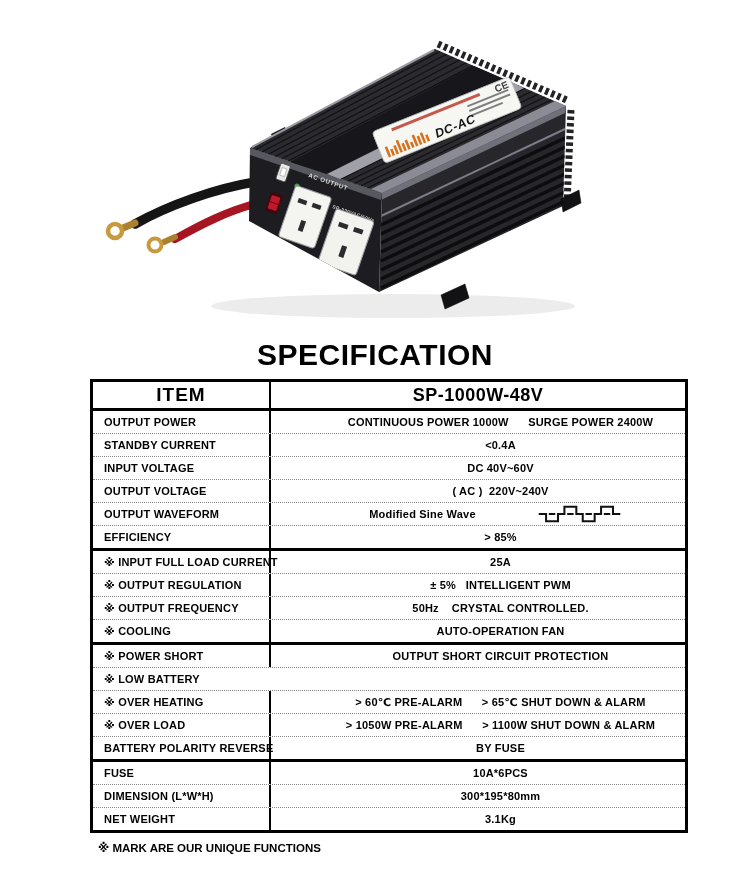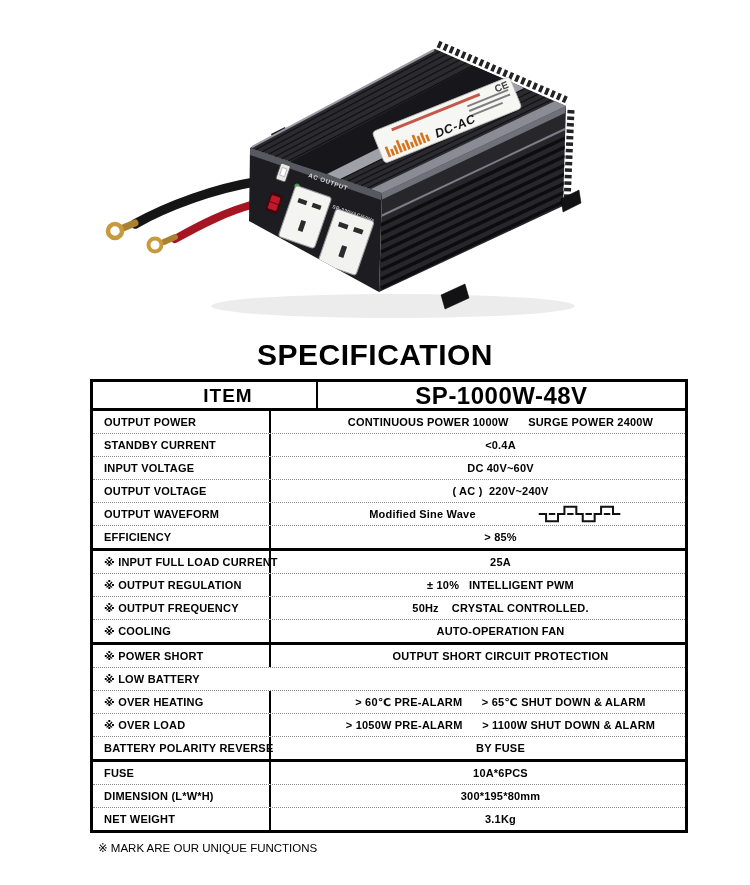--- a/index.html
+++ b/index.html
@@ -2,34 +2,34 @@
 <html style="--label_orange: #d4731e; --cable_red: #a61622; --terminal_gold: #c79a3e; --switch_red: #c2182b; --led_green: #43a047; --led_yellow: #d9c02f;"><head>
 <meta charset="utf-8">
 <style>
   html,body{margin:0;padding:0;background:#fff;}
   body{width:750px;height:885px;overflow:hidden;
        font-family:"Liberation Sans","DejaVu Sans",sans-serif;color:#000;}
   .photo-wrap{width:560px;height:330px;margin:6px auto 0;}
   svg text{font-family:"Liberation Sans","DejaVu Sans",sans-serif;}
   h1.title{text-align:center;font-size:30px;font-weight:bold;letter-spacing:.5px;margin:2px 0 7px;}
   .spec-table{width:592px;margin-left:90px;border:3px solid #000;}
-  .thead{display:grid;grid-template-columns:176px 1fr;height:26px;border-bottom:3px solid #000;padding-left:47px;}
+  .thead{display:grid;grid-template-columns:176px 1fr;height:26px;border-bottom:3px solid #000;}
   .th{display:flex;align-items:center;justify-content:center;font-weight:bold;}
   .th.item{font-size:19px;letter-spacing:1px;}
-  .th.value{font-size:24px;border-left:2px solid #000;letter-spacing:.5px;}
+  .th.value{font-size:18px;border-left:2px solid #000;letter-spacing:.5px;}
   .group{border-top:3px solid #000;}
   #groups .group:first-child{border-top:none;}
   .tr{display:grid;grid-template-columns:176px 1fr;height:22px;}
   .tr + .tr{border-top:1px dotted #888;}
   .td{display:flex;align-items:center;font-size:11px;font-weight:bold;letter-spacing:.2px;}
   .td.item{padding-left:11px;white-space:pre;}
   .td.value{justify-content:center;border-left:2px solid #000;padding-left:45px;}
   .val-text{white-space:pre;}
   .waveform{margin-left:52px;flex:0 0 auto;}
-  .footnote{margin:8px 0 0 98px;font-size:11.5px;font-weight:normal;white-space:pre;}
+  .footnote{margin:8px 0 0 98px;font-size:11.5px;font-weight:bold;white-space:pre;}
 </style>
 </head>
 <body>
 
 <div class="page">
 
   <div class="photo-wrap">
     <svg width="560" height="330" viewBox="0 0 560 330">
       <defs>
         <clipPath id="clipTop">
@@ -232,21 +232,21 @@
     <div class="td item">※ INPUT FULL LOAD CURRENT</div>
     <div class="td value">
       <span class="val-text">25A</span>
 
     </div>
   </div>
 
   <div class="tr">
     <div class="td item">※ OUTPUT REGULATION</div>
     <div class="td value">
-      <span class="val-text">± 10%   INTELLIGENT PWM</span>
+      <span class="val-text">± 5%   INTELLIGENT PWM</span>
 
     </div>
   </div>
 
   <div class="tr">
     <div class="td item">※ OUTPUT FREQUENCY</div>
     <div class="td value">
       <span class="val-text">50Hz    CRYSTAL CONTROLLED.</span>
 
     </div>

